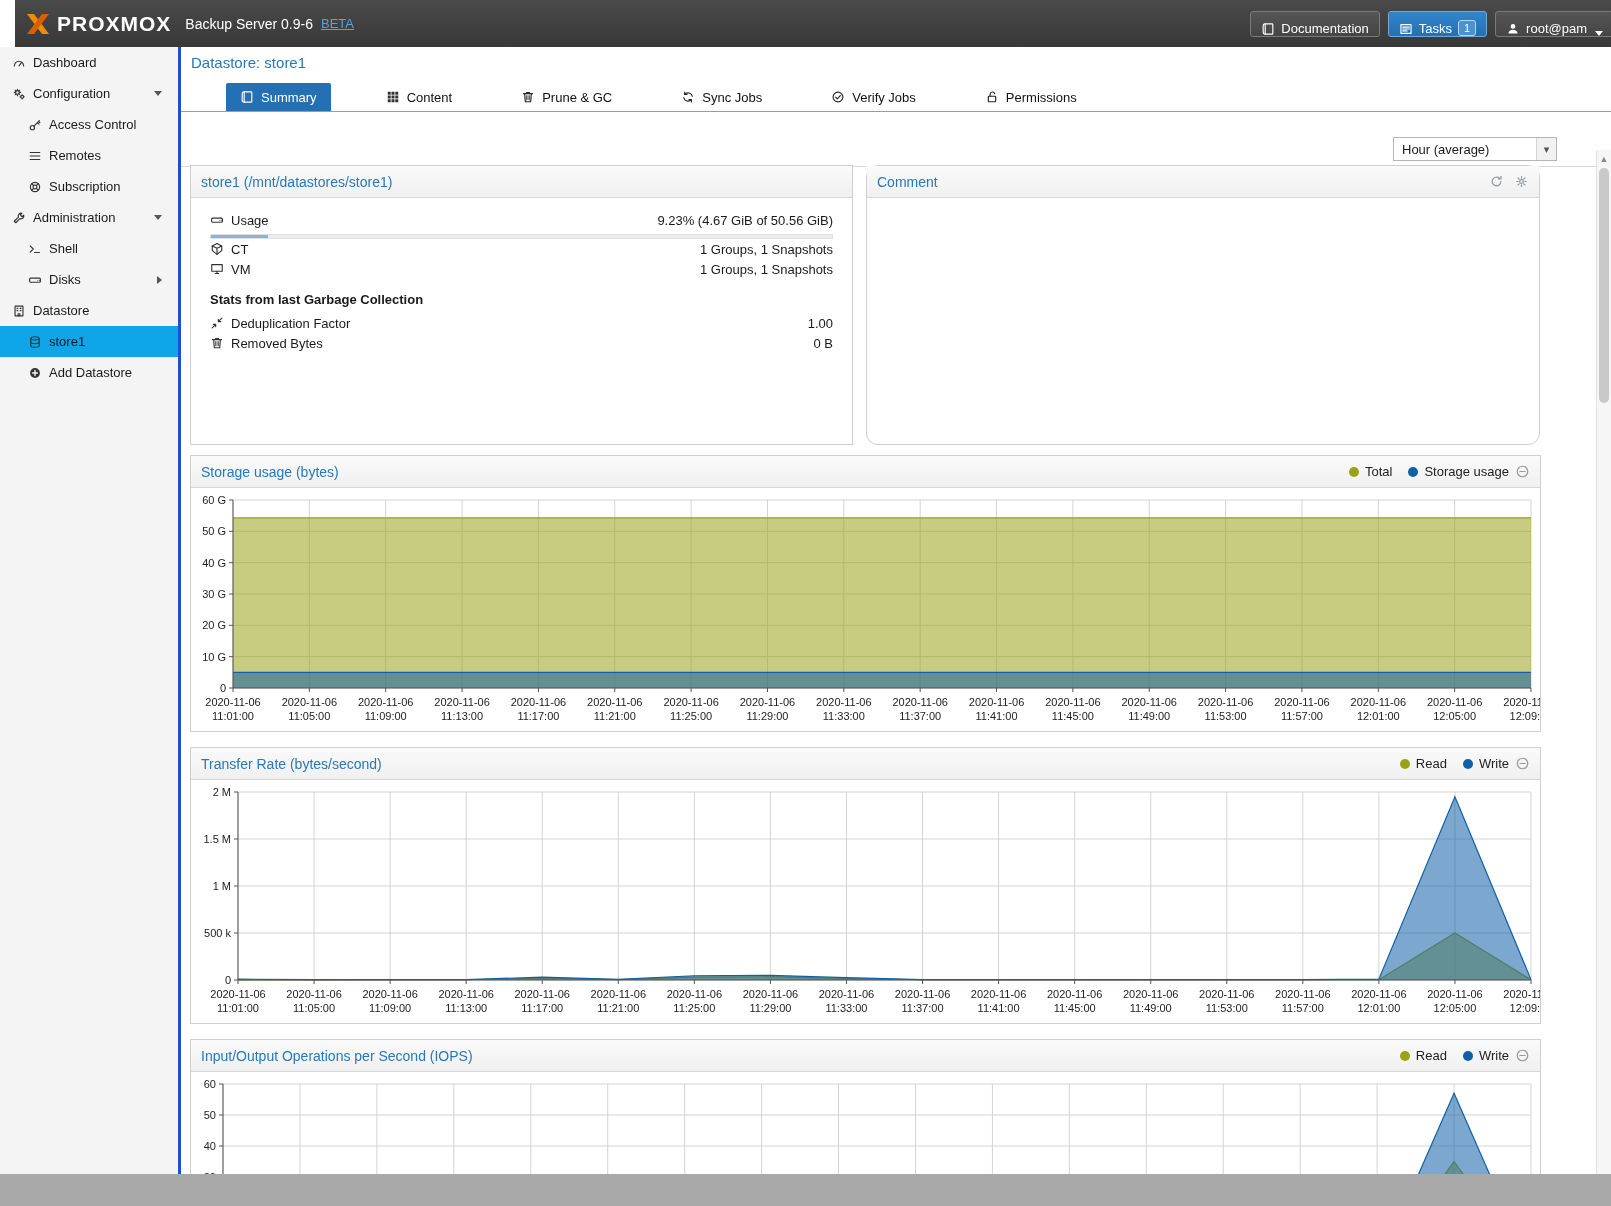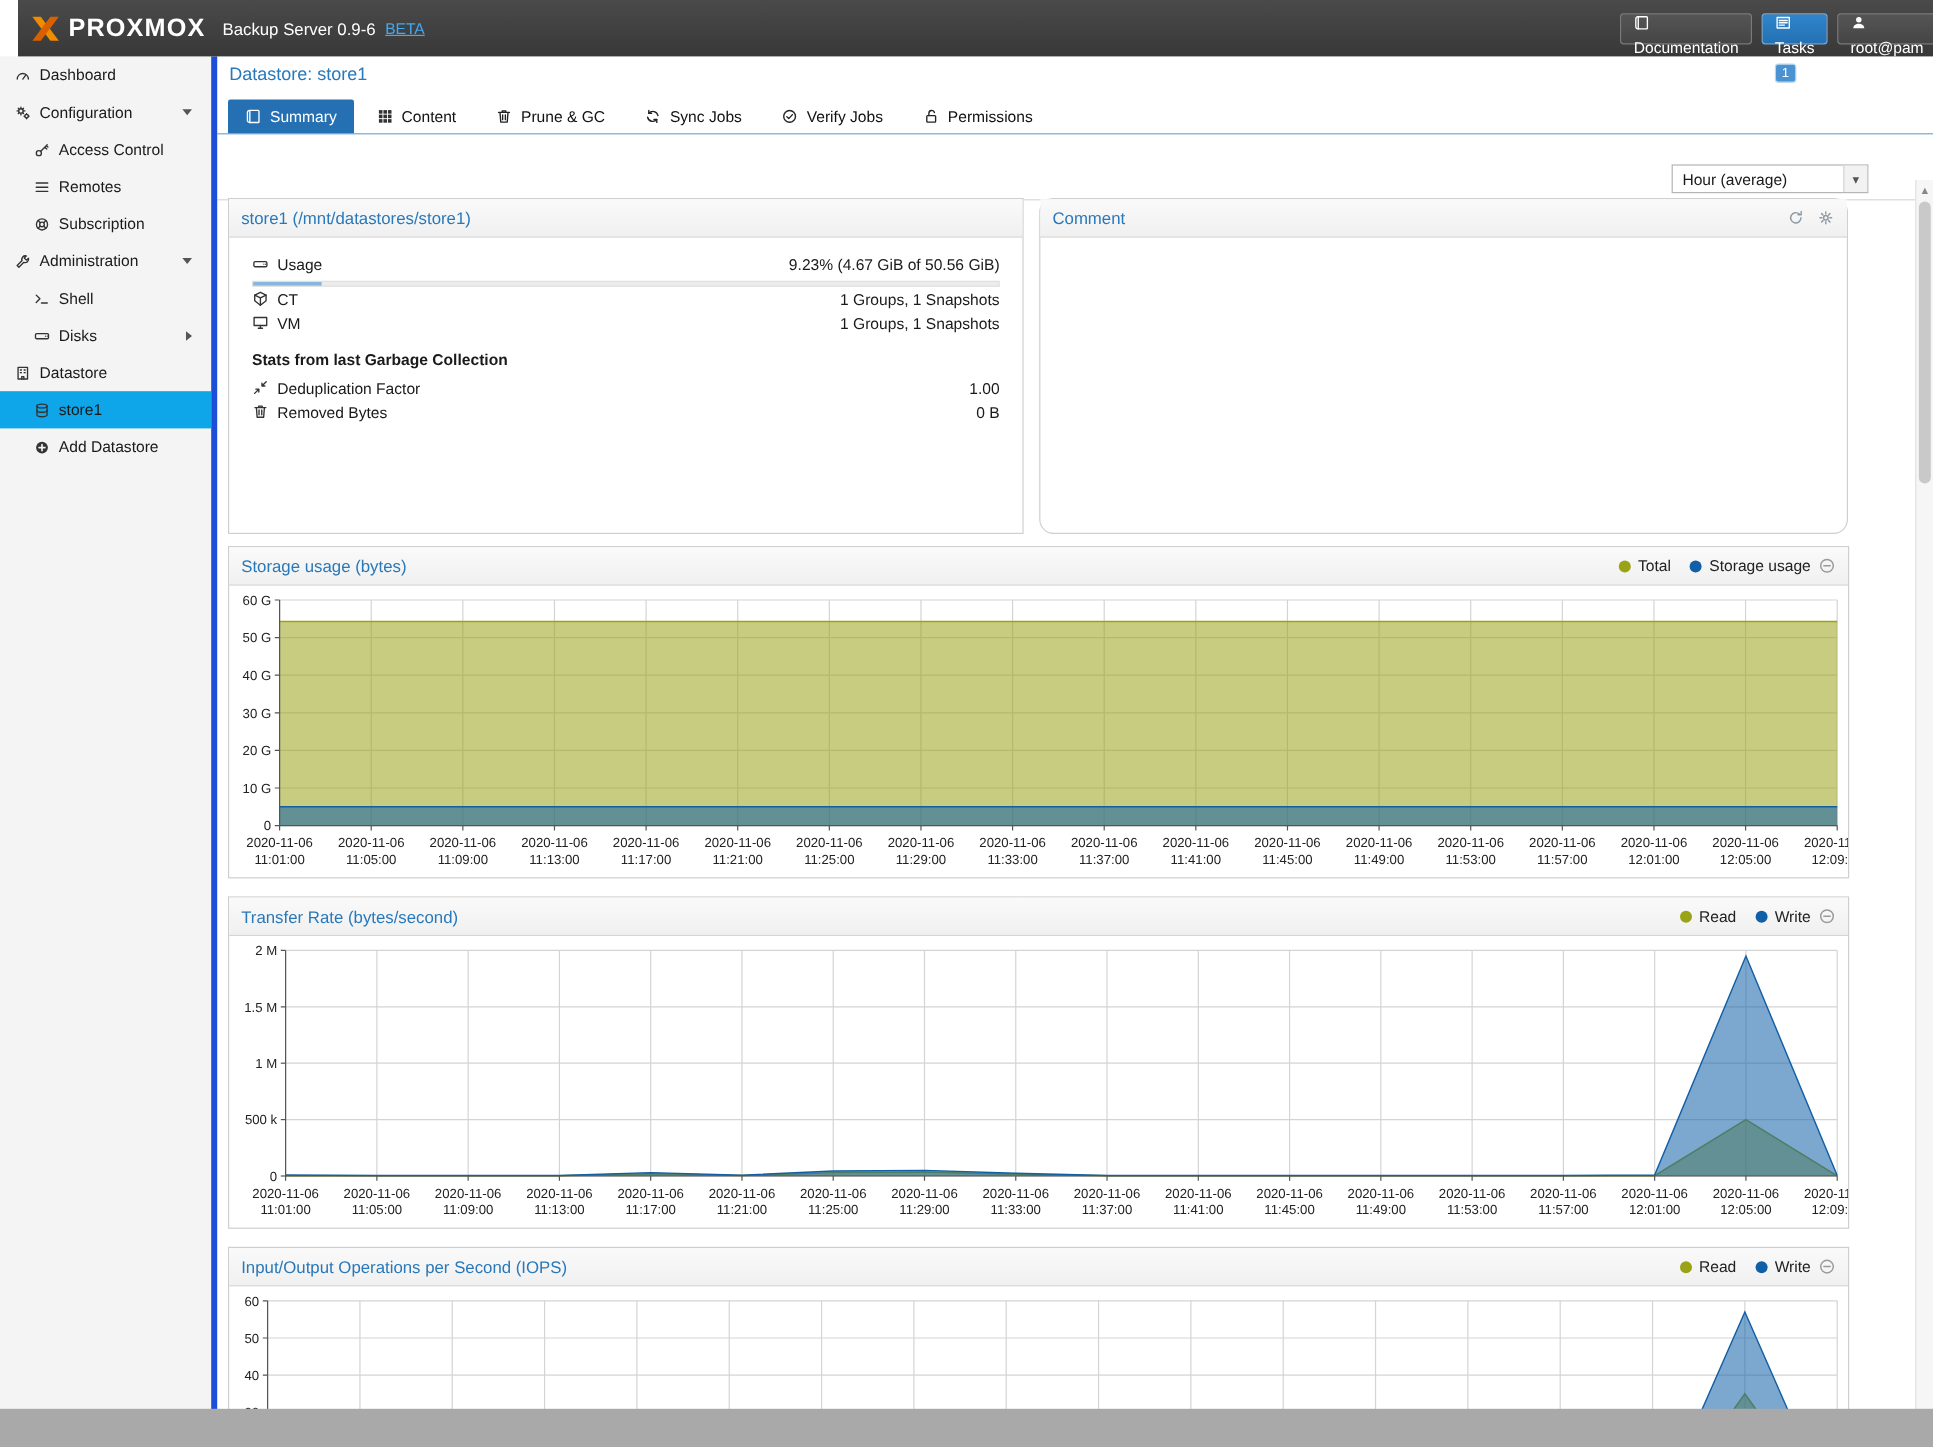--- a/index.html
+++ b/index.html
@@ -9,48 +9,48 @@
 
   
   .header { position:absolute; left:0; top:0; width:1611px; height:47px;
     background:linear-gradient(#4a4a4a,#383838); display:flex; align-items:center; z-index:40;margin-left:15px; }
   .logo-wrap { display:flex; align-items:center; margin-left:10px; }
   .logo-x { width:26px; height:26px; margin-right:6px; }
   .brand { color:#fff; font-weight:bold; font-size:21px; letter-spacing:1px; }
   .product { color:#fff; font-size:14px; margin-left:14px; }
   .beta { color:#44a7f0; font-size:13px; margin-left:8px; text-decoration:underline; cursor:pointer; }
   .header-right { margin-left:auto; display:flex; align-items:center; gap:8px; margin-right:12px; }
-  .hbtn { display:flex; align-items:flex-start; gap:6px; height:26px; padding:0 10px; border-radius:3px;
-    color:#fff; font-size:13px; cursor:pointer; background:linear-gradient(#555,#454545); border:1px solid #7a7a7a;flex-direction:column; }
+  .hbtn { display:flex; align-items:flex-end; gap:6px; height:26px; padding:0 10px; border-radius:3px;
+    color:#fff; font-size:13px; cursor:pointer; background:linear-gradient(#555,#454545); border:1px solid #7a7a7a; }
   .hbtn .icon svg { stroke:#fff; }
   .hbtn.blue { background:linear-gradient(#2f86cc,#2470b3); border:1px solid #72a9d6; }
   .badge { background:#4a92d2; border:1px solid #bcd6ec; color:#fff; font-size:11px; line-height:14px;
     padding:0 5px; border-radius:3px; }
   .caret-dn { width:0; height:0; border-left:4px solid transparent; border-right:4px solid transparent;
     border-top:5px solid #fff; margin-left:2px; }
 
   
   .sidebar { position:absolute; left:0; top:47px; width:181px; height:1159px; background:#f4f4f4;
-    border-right:5px solid #1d4ed8; z-index:10; }
+    border-right:3px solid #1d4ed8; z-index:10; }
   .sb-item { position:relative; display:flex; align-items:center; height:31px; cursor:pointer; color:#1a1a1a; }
   .sb-item .icon { margin-left:12px; margin-right:7px; }
   .sb-item.lvl1 .icon { margin-left:28px; }
   .sb-item.selected { background:#0ea5e9; }
   .sb-item .sb-label { font-size:13px; }
   .tree-caret { position:absolute; right:16px; }
   .tree-caret.down { width:0; height:0; border-left:4px solid transparent; border-right:4px solid transparent; border-top:5px solid #555; }
   .tree-caret.right { width:0; height:0; border-top:4px solid transparent; border-bottom:4px solid transparent; border-left:5px solid #555; }
 
   
   .main { position:absolute; left:181px; top:47px; width:1430px; height:842px; background:#fff; }
   .page-title { position:absolute; left:10px; top:7px; font-size:15px; color:#2878ba; }
   .tabbar { position:absolute; left:0; top:36px; width:1430px; height:29px; border-bottom:1px solid #74a7cf;
     display:flex; align-items:flex-end; padding-left:9px; gap:5px; }
   .tab { display:flex; align-items:center; gap:7px; height:28px; padding:0 14px; font-size:13px;
-    color:#111; cursor:pointer; border-radius:2px 2px 0 0; }
+    color:#111; cursor:pointer; border-radius:2px 2px 0 0;margin-left:36px; }
   .tab .icon svg { stroke:#222; }
   .tab.active { background:#2470b3; color:#fff; }
   .tab.active .icon svg { stroke:#fff; }
   .toolbar { position:absolute; left:0; top:80px; width:1430px; height:40px; border-bottom:1px solid #d8d8d8; }
   .select { position:absolute; right:54px; top:10px; width:164px; height:24px; border:1px solid #b5b5b5;
     background:#fff; display:flex; align-items:center; padding-left:8px; cursor:pointer; }
   .select .sel-arrow { margin-left:auto; width:20px; height:22px; display:flex; align-items:center; justify-content:center;
     color:#555; font-size:11px; background:#f2f2f2; border-left:1px solid #d5d5d5; }
 
   

